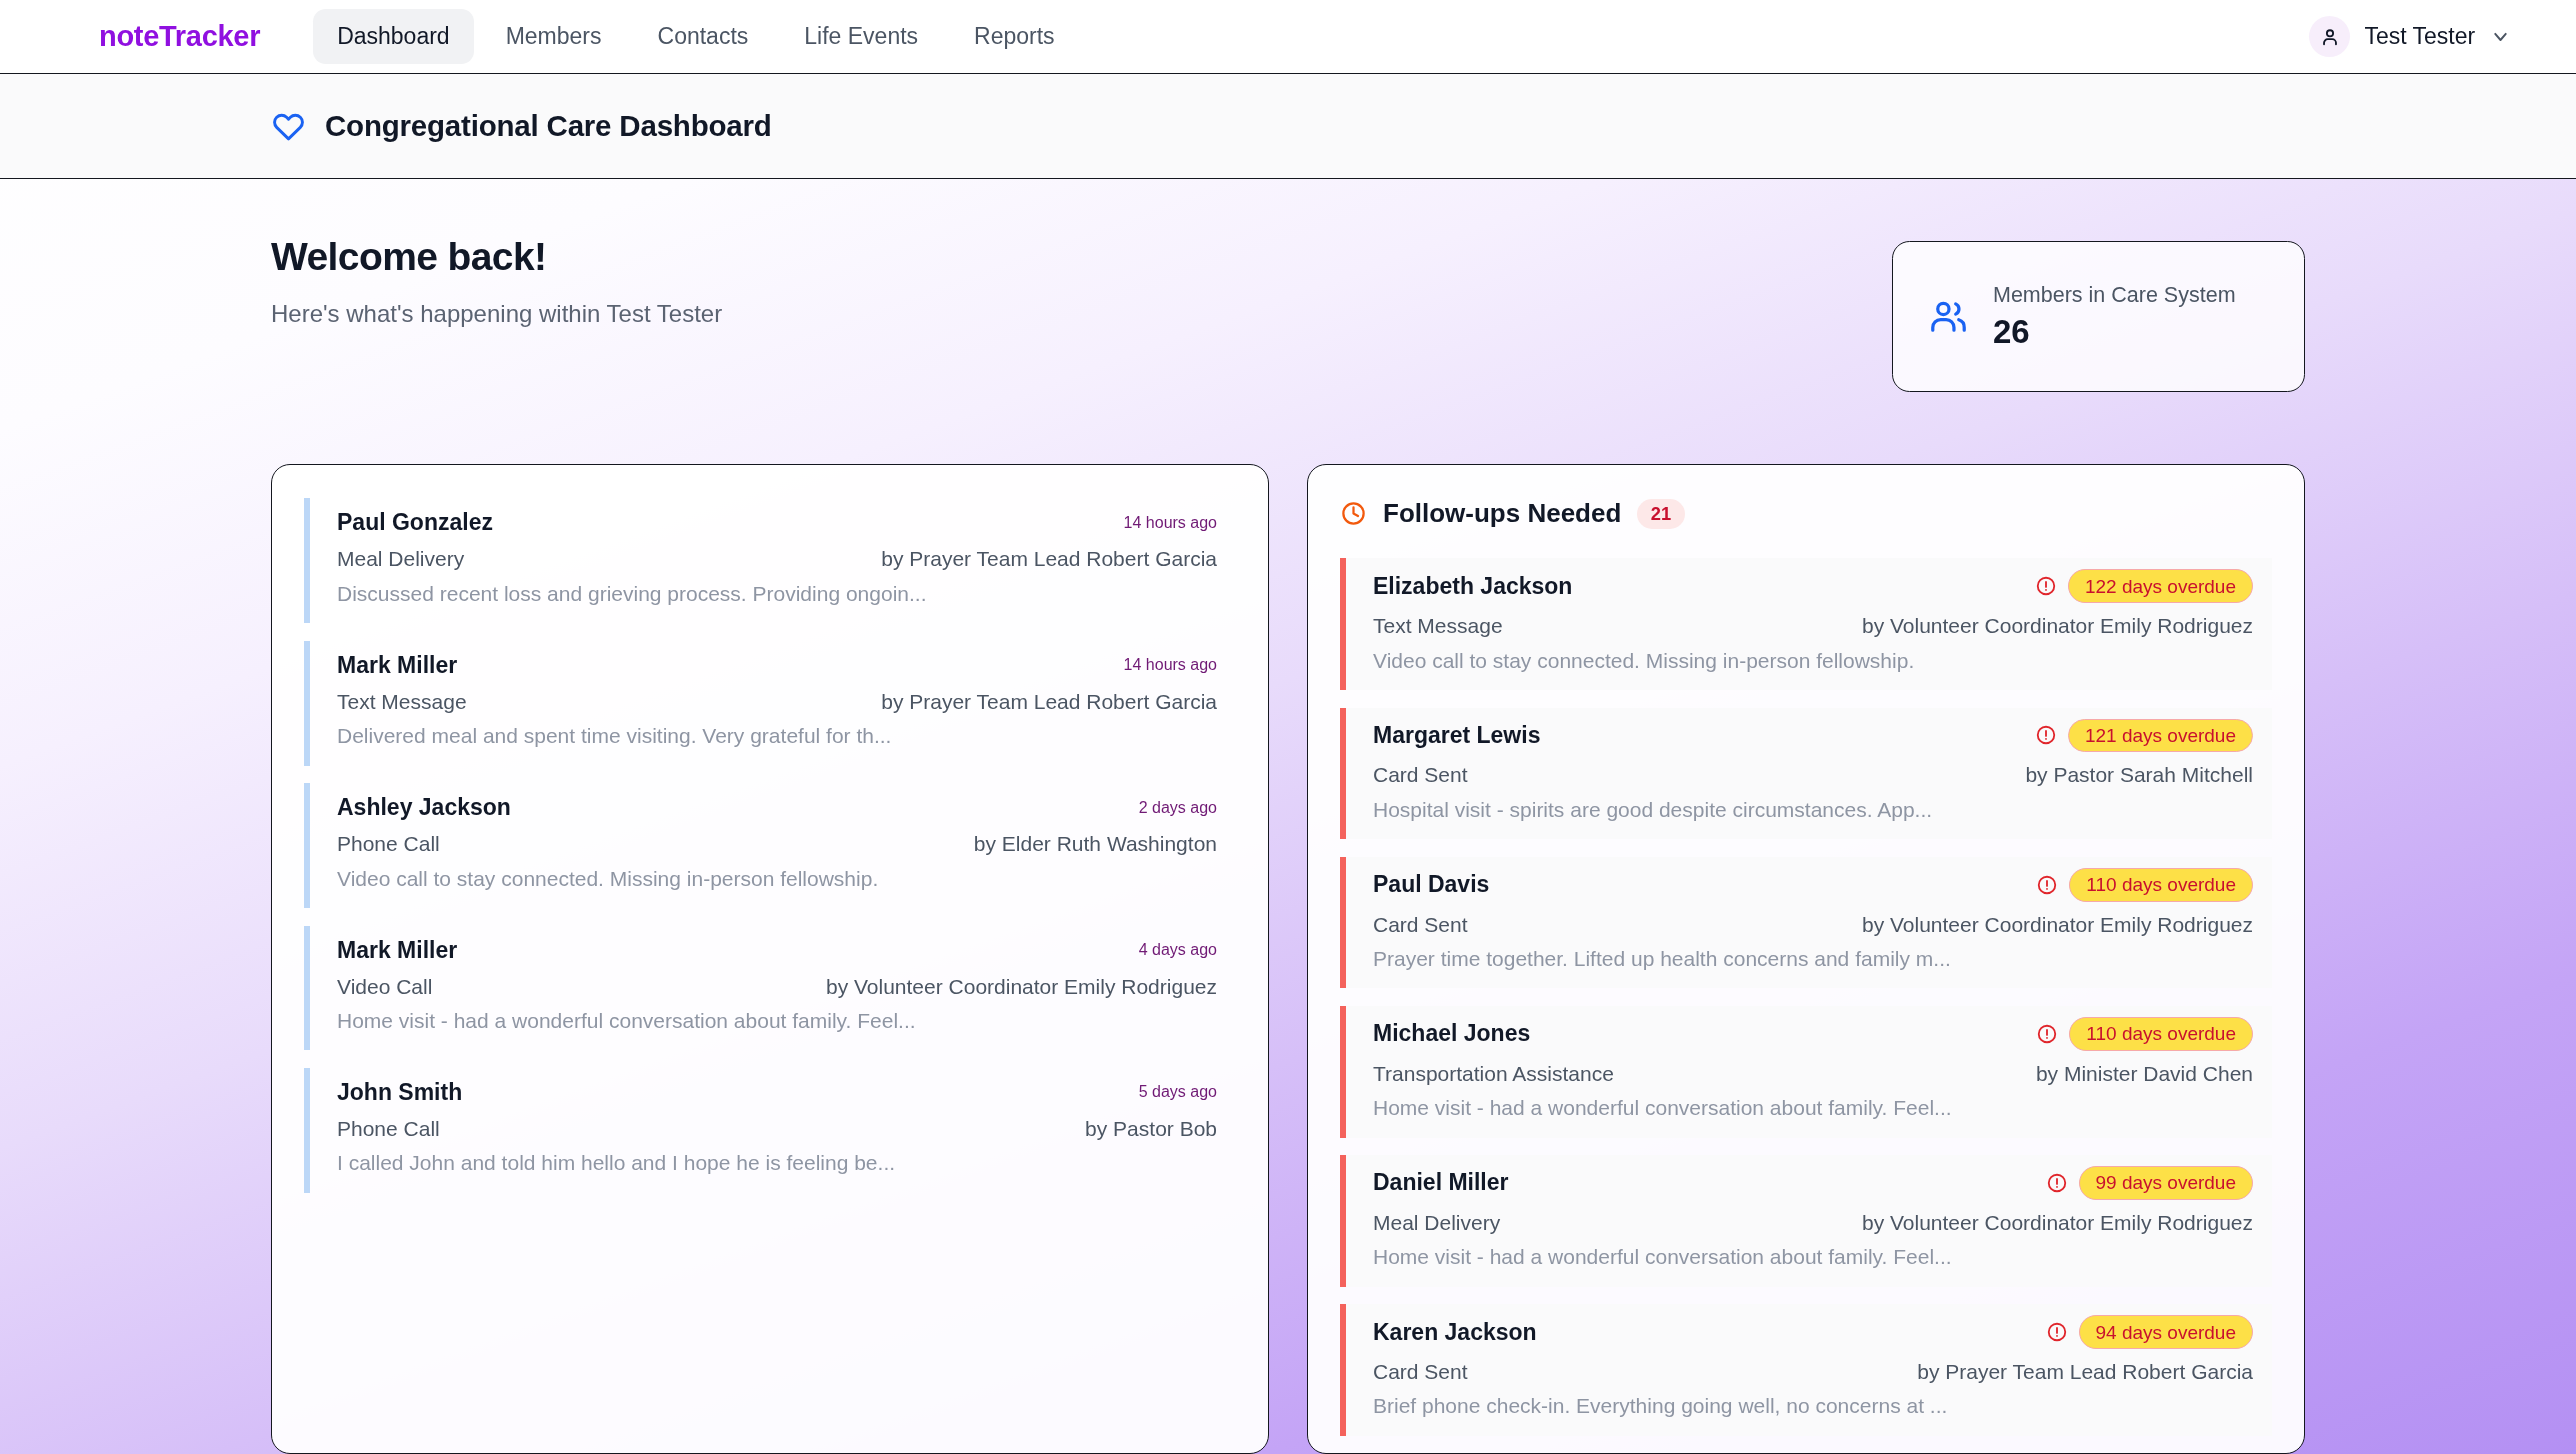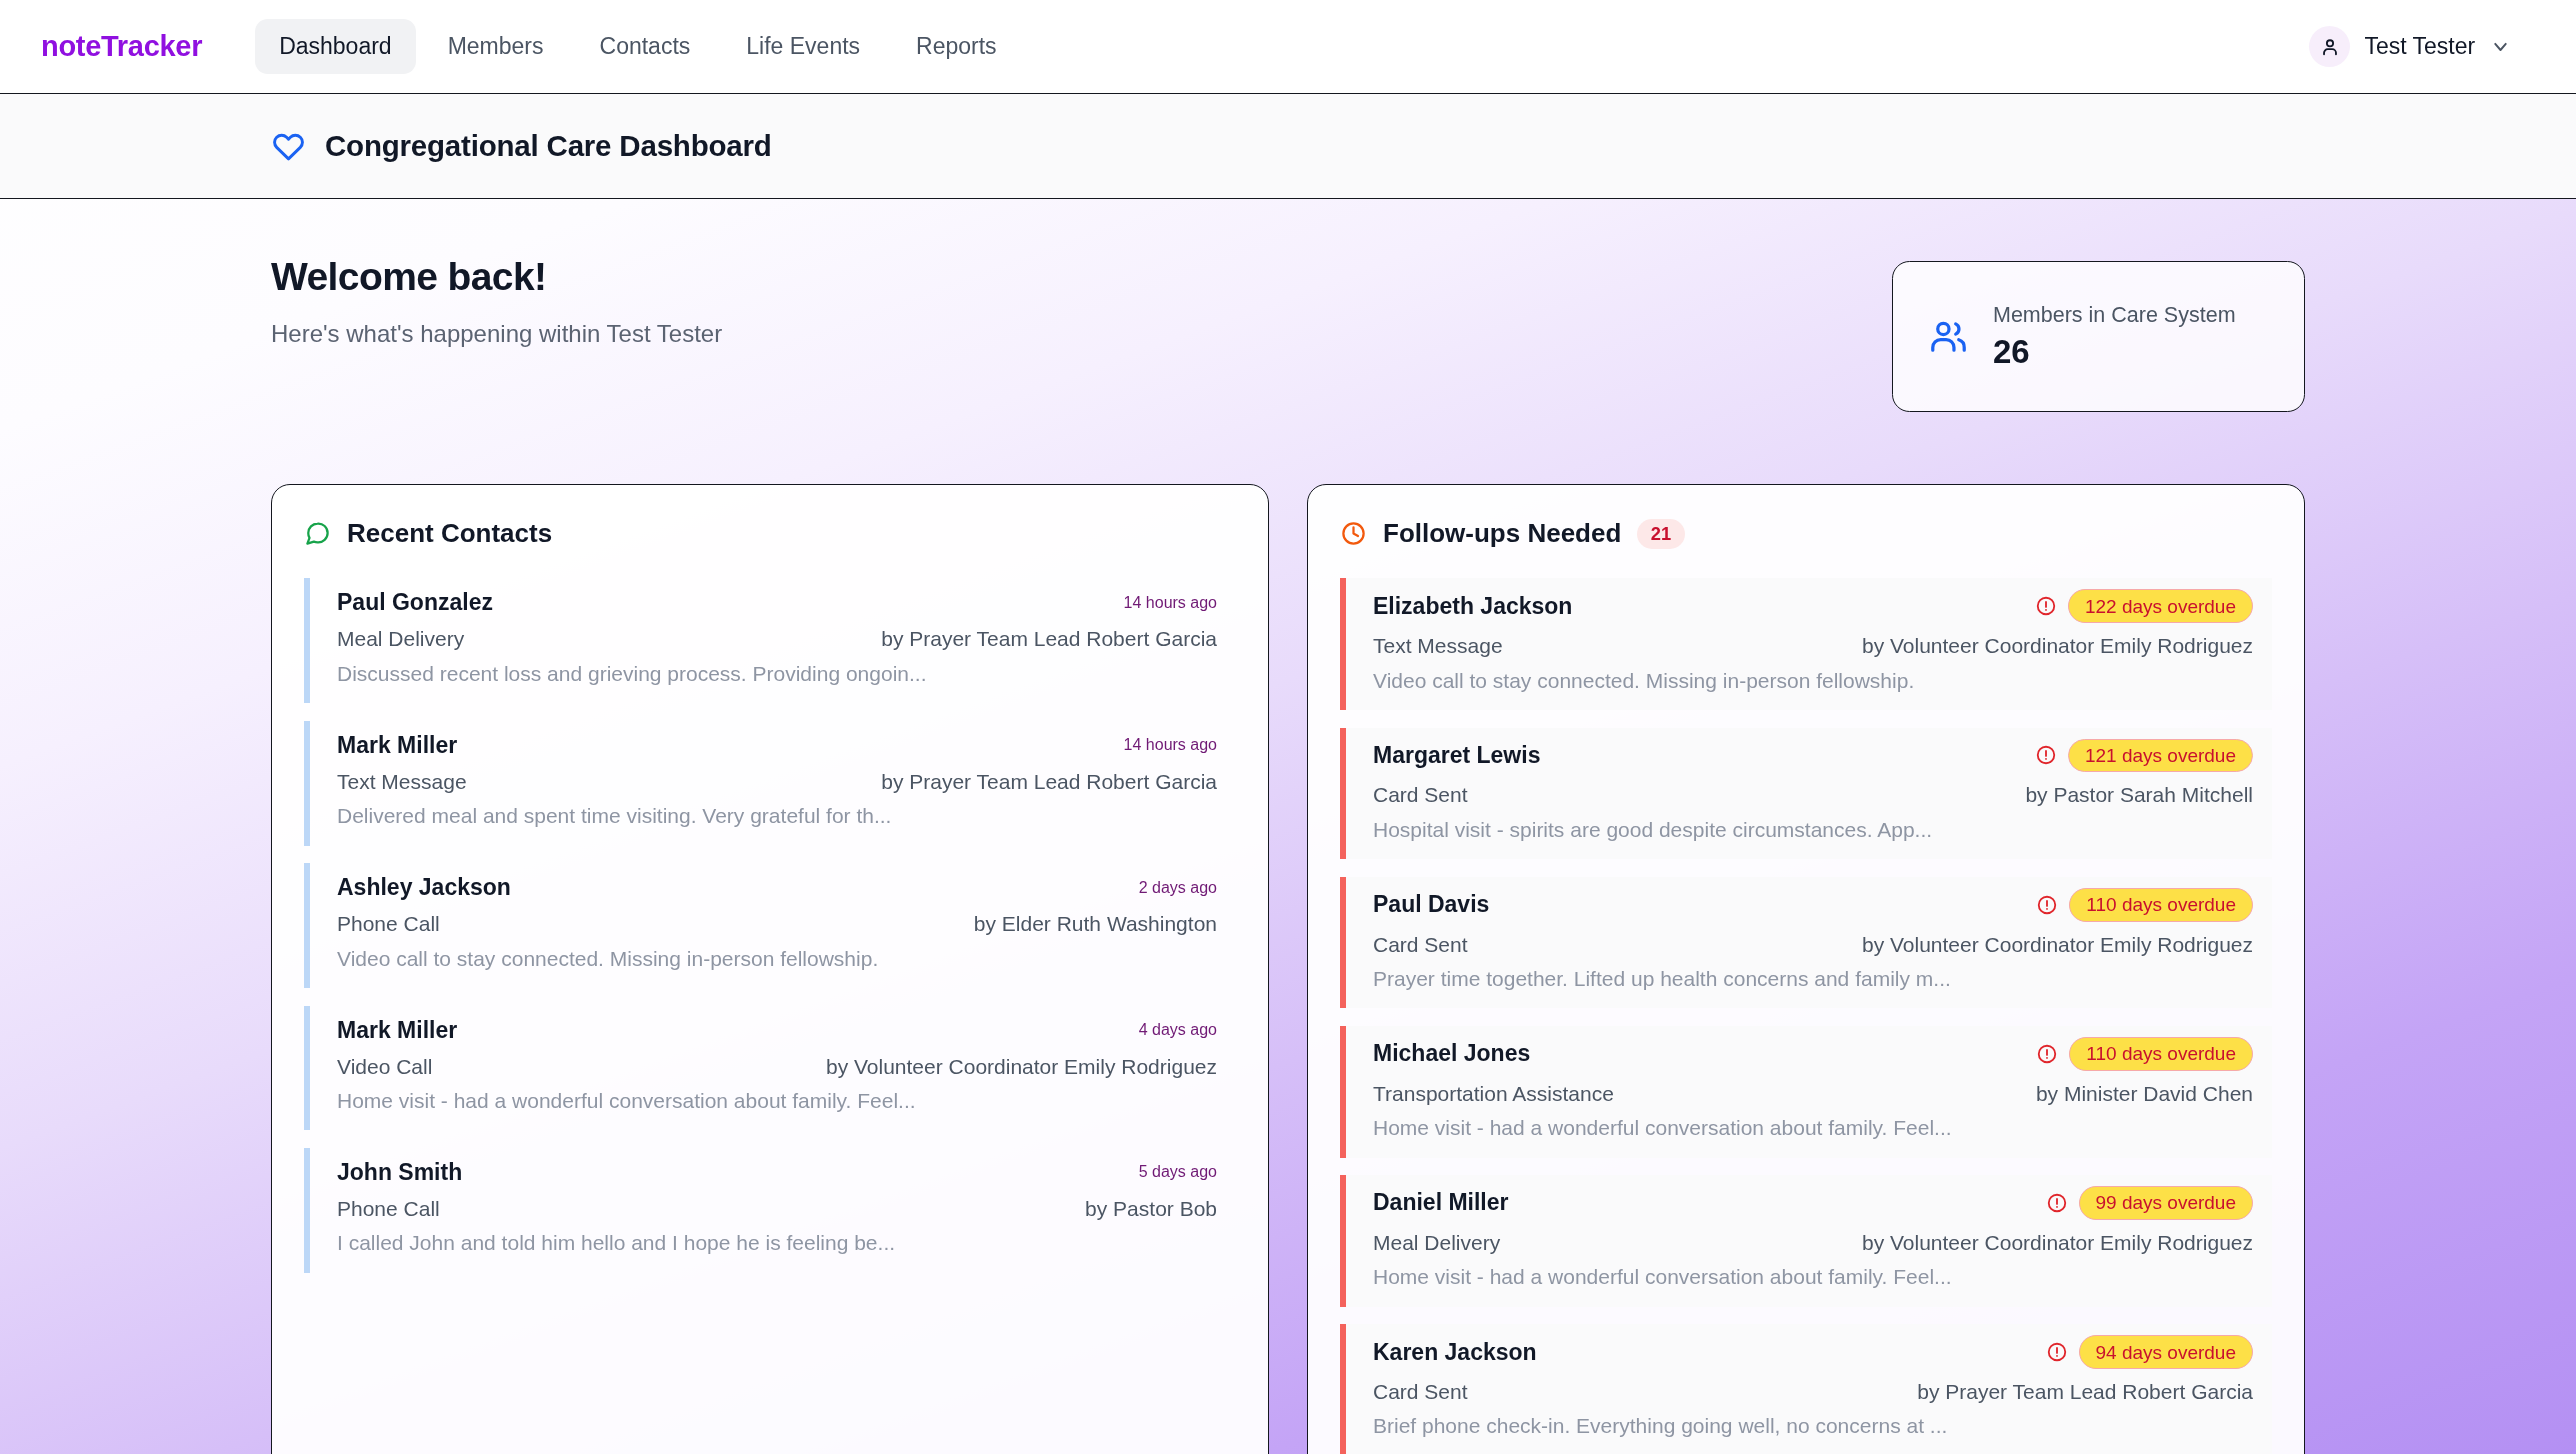--- a/index.html
+++ b/index.html
@@ -18,26 +18,26 @@
         #e8dbfb 48%,
         #d6bff8 64%,
         #c4a4f6 80%,
         #b490f3 100%);
     color: #111827;
     overflow: hidden;
   }
 
   
   .topbar {
-    height: 94px;
+    height: 74px;
     background: #ffffff;
     border-bottom: 1.6px solid #14171f;
     display: flex;
     align-items: center;
-    padding: 0 48px 0 41px;
+    padding: 0 48px 0 99px;
     position: relative;
     z-index: 5;
   }
 
   .logo {
     font-size: 29px;
     font-weight: bold;
     color: #9010e0;
     letter-spacing: -0.3px;
     margin-right: 53px;
@@ -341,28 +341,20 @@
       <div>
         <div class="stat-text-label">Members in Care System</div>
         <div class="stat-value">26</div>
       </div>
     </div>
   </div>
 
   <div class="panels">
 
     <div class="panel">
-      <div class="panel-header">
-        <span>
-          <svg width="27" height="27" viewBox="0 0 24 24" fill="none" stroke="#17a34a" stroke-width="2" stroke-linecap="round" stroke-linejoin="round">
-            <path d="M21 11.5a8.3 8.3 0 0 1-9 8.3 9.2 9.2 0 0 1-3.2-.6L3 21l1.9-5.1A8 8 0 0 1 3.8 11.5 8.3 8.3 0 0 1 12 3.2a8.3 8.3 0 0 1 9 8.3Z"></path>
-          </svg>
-        </span>
-        <div class="panel-title">Recent Contacts</div>
-      </div>
       <div id="recent-list">
           <div class="item">
             <div class="item-row-1">
               <span class="item-name">Paul Gonzalez</span>
               <span class="item-time">14 hours ago</span>
             </div>
             <div class="item-row-2">
               <span class="item-type">Meal Delivery</span>
               <span class="item-by">by Prayer Team Lead Robert Garcia</span>
             </div>

